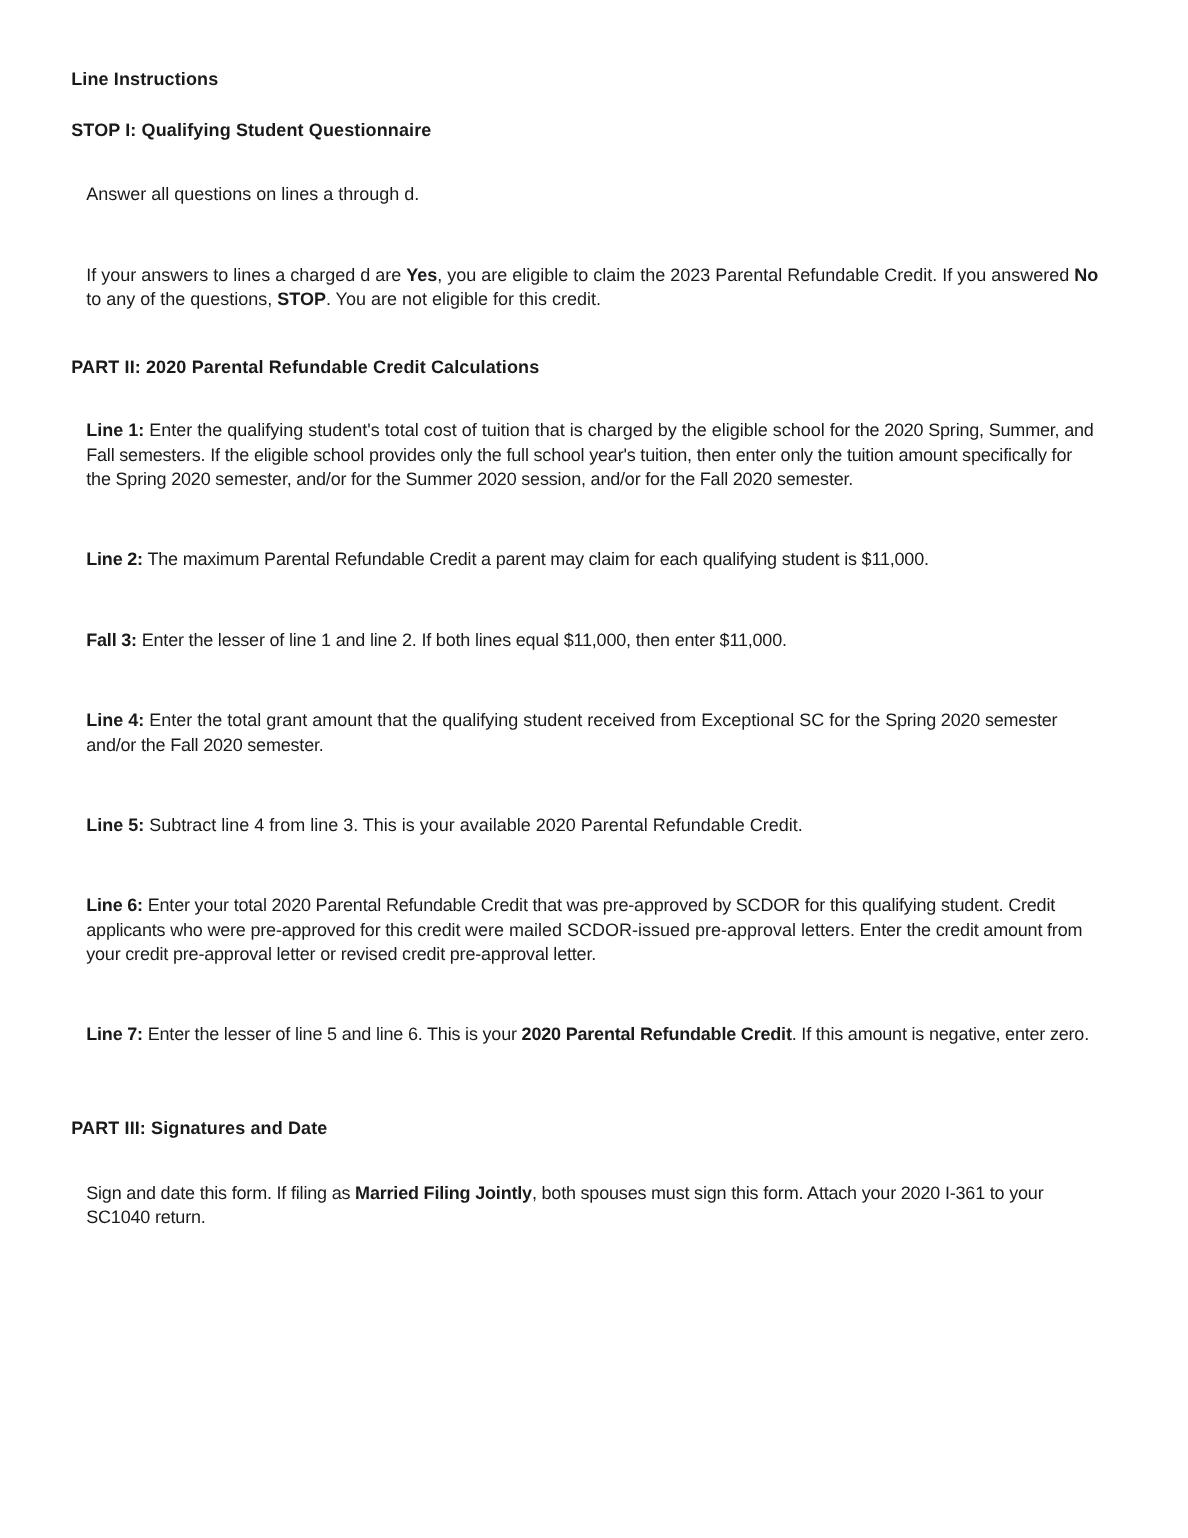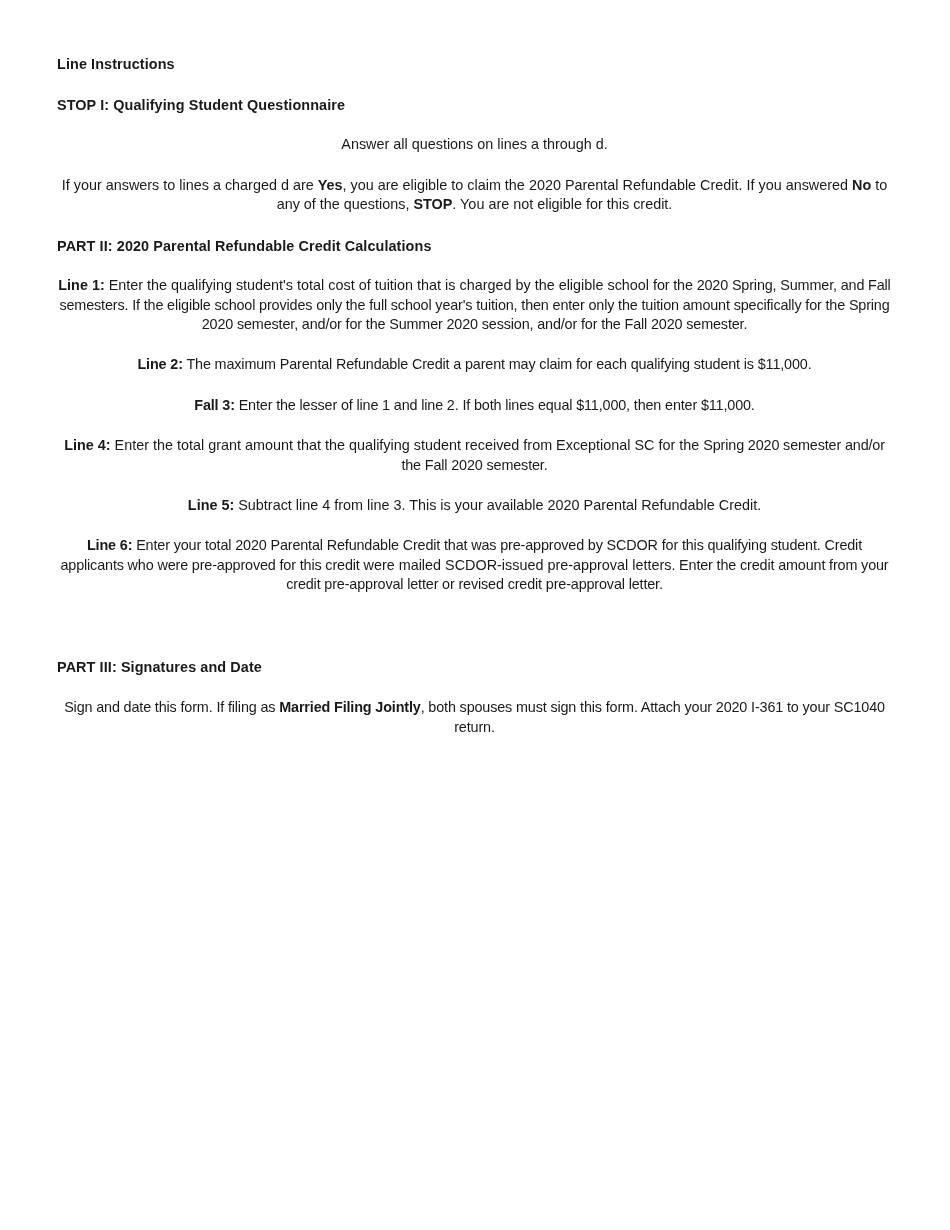--- a/index.html
+++ b/index.html
@@ -38,22 +38,22 @@
   }
   .heading.narrow {
     font-family: "Liberation Sans Narrow", "Liberation Sans", sans-serif;
     font-stretch: condensed;
   }
 
   
   p.para {
     font-size: 14.4px;
     line-height: 1.345;
-    margin: 0;
-    text-align: center;
+    margin: 12px;
+    text-align: left;
   }
   .wide {
     font-family: "Liberation Sans", sans-serif;
   }
   .narrow {
     font-family: "Liberation Sans Narrow", "Liberation Sans", sans-serif;
     font-stretch: condensed;
     transform-origin: left center;
   }
   b, strong, .b {
@@ -92,21 +92,21 @@
     <div class="sp-lg"></div>
 
     <div class="heading wide">STOP I: Qualifying Student Questionnaire</div>
 
     <div class="sp-md"></div>
 
     <p class="para wide">Answer all questions on lines a through d.</p>
 
     <div class="sp-md"></div>
 
-    <p class="para wide"><span>If your answers to lines a charged d are </span><b>Yes</b><span>, you are eligible to claim the 2020 Parental Refundable Credit. If you answered </span><b>No</b><span> to any of the questions, </span><b>STOP</b><span>. You are not eligible for this credit.</span></p>
+    <p class="para wide"><span>If your answers to lines a charged d are </span><b>Yes</b><span>, you are eligible to claim the 2023 Parental Refundable Credit. If you answered </span><b>No</b><span> to any of the questions, </span><b>STOP</b><span>. You are not eligible for this credit.</span></p>
 
     <div class="sp-lg"></div>
 
     <div class="heading wide">PART II: 2020 Parental Refundable Credit Calculations</div>
 
     <div class="sp-md"></div>
 
     <p class="para wide"><b>Line 1:</b><span> Enter the qualifying student's total cost of tuition that is charged by the eligible school </span><span class="inline-narrow">for the 2020 Spring, Summer, and Fall semesters. If the eligible school provides only the full school year's tuition, then enter only the tuition amount specifically for the Spring 2020 semester, and/or for the Summer 2020 session, and/or for the Fall 2020 semester.</span></p>
 
     <div class="sp-md"></div>
@@ -124,20 +124,21 @@
     <div class="sp-md"></div>
 
     <p class="para wide"><b>Line 5:</b><span> Subtract line 4 from line 3. This is your available 2020 Parental Refundable Credit.</span></p>
 
     <div class="sp-md"></div>
 
     <p class="para narrow-para"><b>Line 6:</b><span> Enter your total 2020 Parental Refundable Credit that was pre-approved by SCDOR for this qualifying student. Credit applicants who were pre-approved for this credit </span><span class="inline-wide">were mailed SCDOR-issued pre-approval letters</span><span>. Enter the credit amount from your credit pre-approval letter or revised credit pre-approval letter.</span></p>
 
     <div class="sp-md"></div>
 
+    <p class="para narrow-para"><b>Line 7:</b><span> Enter the lesser of line 5 and line 6. This is your </span><b>2020 Parental Refundable Credit</b><span>. If this amount is negative, enter zero.</span></p>
 
     <div class="sp-md"></div>
 
 
     <div class="sp-lg"></div>
 
     <div class="heading narrow">PART III: Signatures and Date</div>
 
     <div class="sp-md"></div>
 

